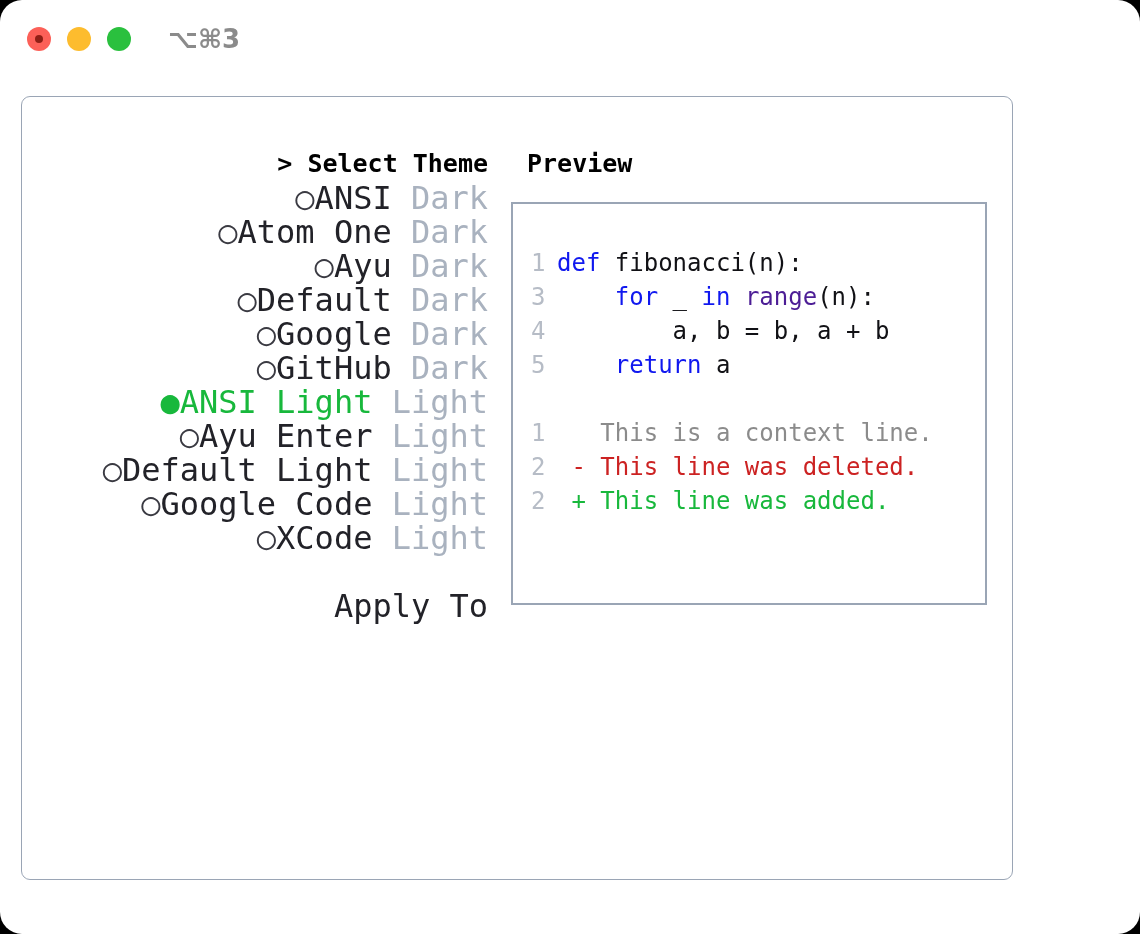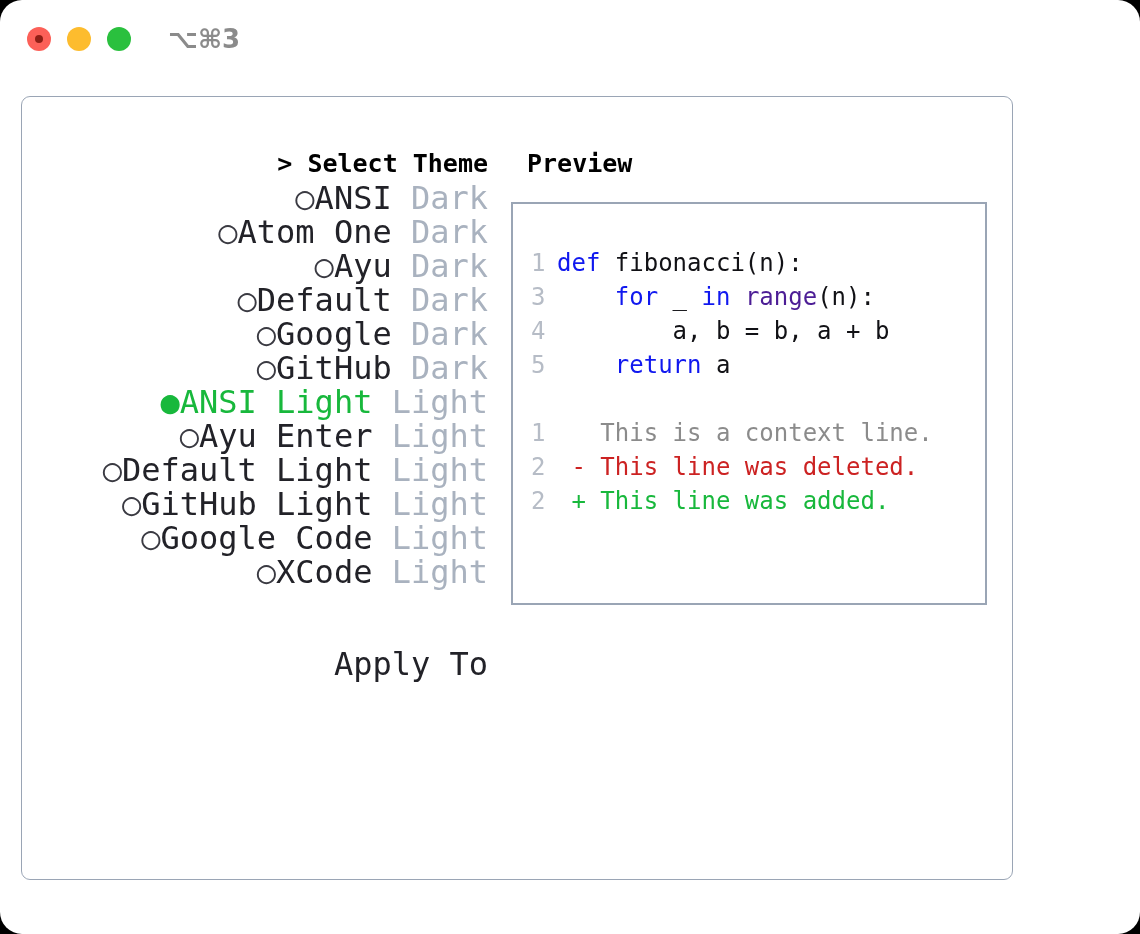--- a/index.html
+++ b/index.html
@@ -107,21 +107,20 @@
   }
   .row.selected .marker { color: #18b83c; }
   .row.selected .label  { color: #18b83c; }
 
   .label  { color: #222228; }
   .variant { color: #a9b2bf; }
 
   .section-head {
     color: #222228;
     padding-left: 26px;
-    margin-top: 24px;
   }
 
   #spacer-gap { height: 34px; }
 
   #hint {
     position: absolute;
     left: 16px;
     top: 666px;
     width: 430px;
     font-size: 24px;
@@ -203,21 +202,20 @@
       <div id="theme-items">
           <div class="row"><span class="marker">○</span><span class="label">ANSI</span><span> </span><span class="variant">Dark</span></div>
           <div class="row"><span class="marker">○</span><span class="label">Atom One</span><span> </span><span class="variant">Dark</span></div>
           <div class="row"><span class="marker">○</span><span class="label">Ayu</span><span> </span><span class="variant">Dark</span></div>
           <div class="row"><span class="marker">○</span><span class="label">Default</span><span> </span><span class="variant">Dark</span></div>
           <div class="row"><span class="marker">○</span><span class="label">Google</span><span> </span><span class="variant">Dark</span></div>
           <div class="row"><span class="marker">○</span><span class="label">GitHub</span><span> </span><span class="variant">Dark</span></div>
           <div class="row selected"><span class="marker">●</span><span class="label">ANSI Light</span><span> </span><span class="variant">Light</span></div>
           <div class="row"><span class="marker">○</span><span class="label">Ayu Enter</span><span> </span><span class="variant">Light</span></div>
           <div class="row"><span class="marker">○</span><span class="label">Default Light</span><span> </span><span class="variant">Light</span></div>
-          <div class="row"><span class="marker">○</span><span class="label">GitHub Light</span><span> </span><span class="variant">Light</span></div>
           <div class="row"><span class="marker">○</span><span class="label">Google Code</span><span> </span><span class="variant">Light</span></div>
           <div class="row"><span class="marker">○</span><span class="label">XCode</span><span> </span><span class="variant">Light</span></div>
         </div>
       <div id="spacer-gap"></div>
       <div class="row section-head">Apply To</div>
     </div>
 
 
     <div id="right-col">
       <div id="preview-title">Preview</div>

